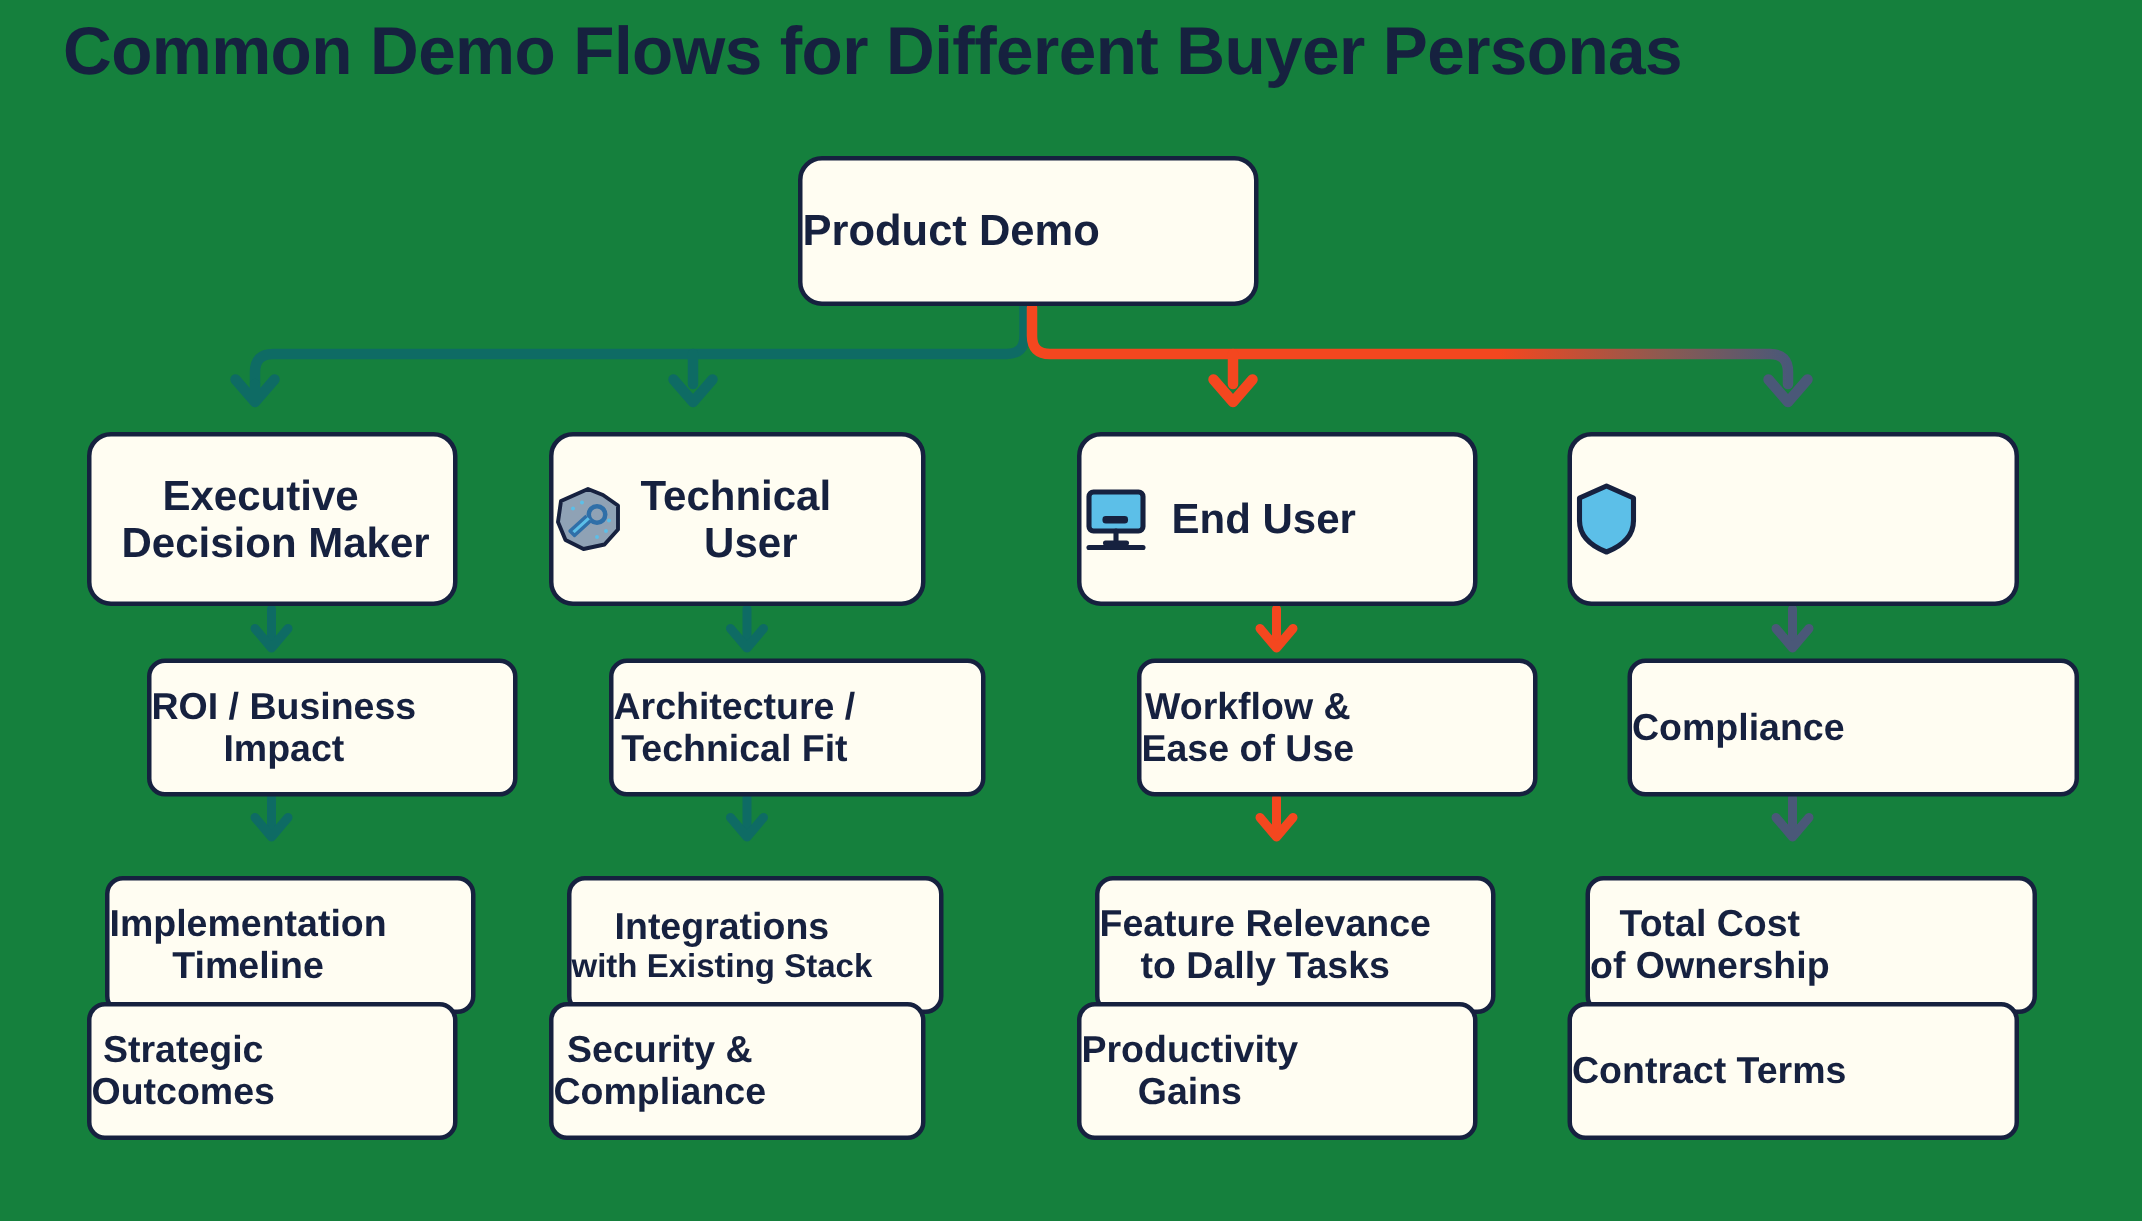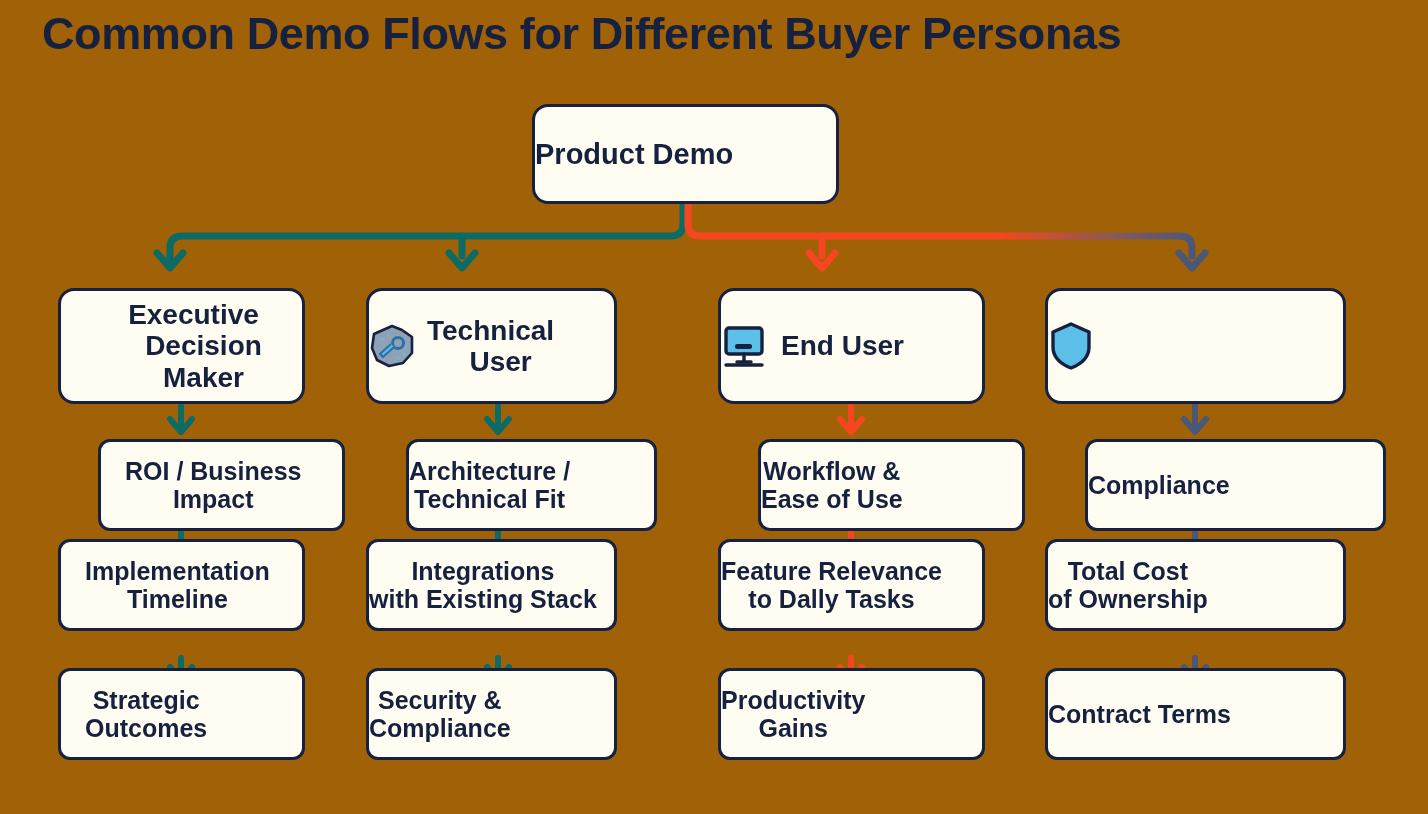--- a/index.html
+++ b/index.html
@@ -7,21 +7,21 @@
     width: 1428px;
     height: 814px;
     background: #fffdf2;
     font-family: "Liberation Sans", sans-serif;
     overflow: hidden;
   }
   .canvas {
     position: relative;
     width: 1428px;
     height: 814px;
-    background: #a16207;
+    background: #15803d;
   }
   .title {
     position: absolute;
     left: 42px;
     top: 8px;
     font-size: 45px;
     font-weight: bold;
     color: #16213f;
     letter-spacing: -0.4px;
     white-space: nowrap;
@@ -61,31 +61,31 @@
   .persona .l1 { font-size: 28px; font-weight: bold; display: block; }
   .persona .l2 { font-size: 28px; font-weight: bold; display: block; margin-left: 20px; }
   .step {
     height: 92px;
     font-size: 25px;
     font-weight: bold;
     border-radius: 12px;
   }
   .step .s1 { display: block; }
   .step .s2 { display: block; }
-  .step.small2 .s2 { font-size: 25px; }
+  .step.small2 .s2 { font-size: 22px; }
   .icon { flex: 0 0 auto; display: block; }
   
-  .c1 { left: 58px;  width: 247px; padding-left: 24px; }
+  .c1 { left: 58px;  width: 247px; }
   .c2 { left: 366px; width: 251px; }
   .c3 { left: 718px; width: 267px; }
   .c4 { left: 1045px; width: 301px; }
   
   .r0 { top: 288px; }
   .r1 { top: 439px; margin-left: 40px; }
-  .r2 { top: 539px; }
+  .r2 { top: 584px; margin-left: 12px; }
   .r3 { top: 668px; }
 </style>
 </head>
 <body>
 
 <div class="canvas">
 
   <div class="title">Common Demo Flows for Different Buyer Personas</div>
 
   <svg class="wires" viewBox="0 0 1428 814">

